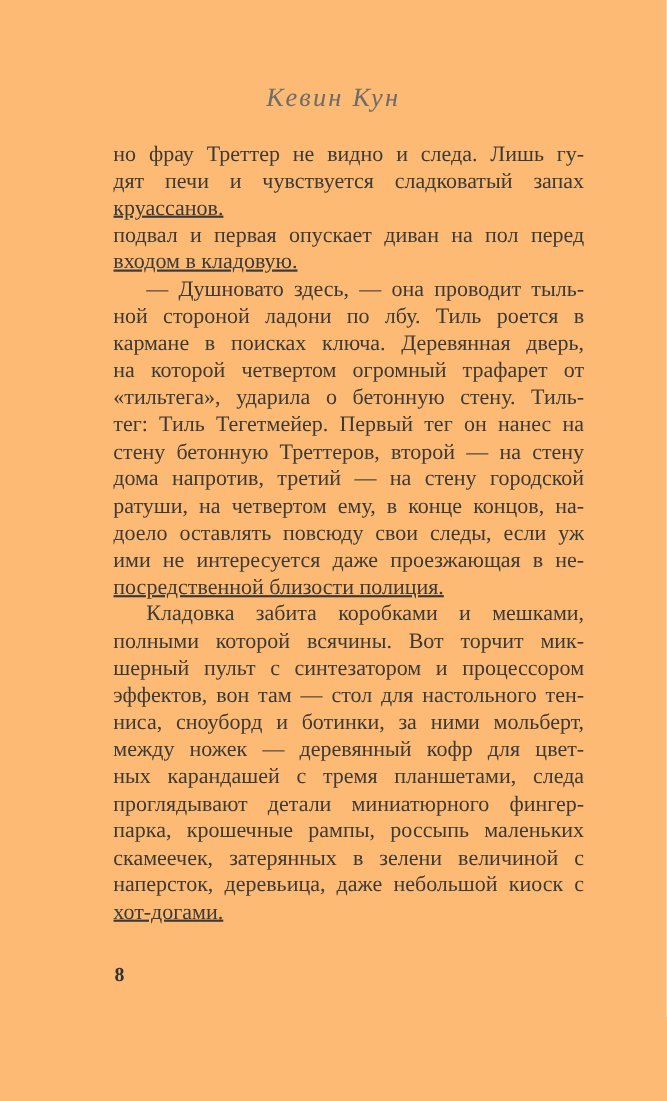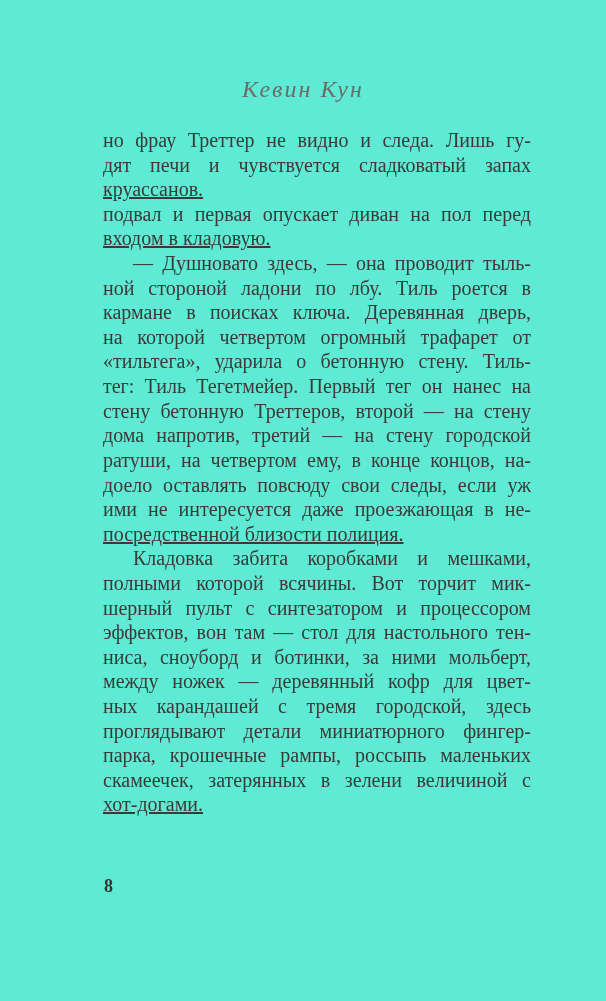--- a/index.html
+++ b/index.html
@@ -5,21 +5,21 @@
   html, body {
     margin: 0;
     padding: 0;
     background: #e8e8e6;
   }
   .page {
     position: relative;
     width: 606px;
     height: 1001px;
     margin: 0 auto;
-    background: #5eead4;
+    background: #fdba74;
     overflow: hidden;
     font-family: "Liberation Serif", "DejaVu Serif", serif;
   }
   .running-header {
     position: absolute;
     top: 76px;
     left: 0;
     width: 606px;
     text-align: center;
     font-style: italic;
@@ -94,22 +94,23 @@
         <div class="line">ими не интересуется даже проезжающая в не-</div>
         <div class="line para-end">посредственной близости полиция.</div>
       </div>
       <div class="paragraph">
         <div class="line indent">Кладовка забита коробками и мешками,</div>
         <div class="line">полными которой всячины. Вот торчит мик-</div>
         <div class="line">шерный пульт с синтезатором и процессором</div>
         <div class="line">эффектов, вон там — стол для настольного тен-</div>
         <div class="line">ниса, сноуборд и ботинки, за ними мольберт,</div>
         <div class="line">между ножек — деревянный кофр для цвет-</div>
-        <div class="line">ных карандашей с тремя городской, здесь</div>
+        <div class="line">ных карандашей с тремя планшетами, следа</div>
         <div class="line">проглядывают детали миниатюрного фингер-</div>
         <div class="line">парка, крошечные рампы, россыпь маленьких</div>
         <div class="line">скамеечек, затерянных в зелени величиной с</div>
+        <div class="line">наперсток, деревьица, даже небольшой киоск с</div>
         <div class="line para-end">хот-догами.</div>
       </div>
     </div>
 
   <div class="page-number">8</div>
 </div>
 
 </body></html>

